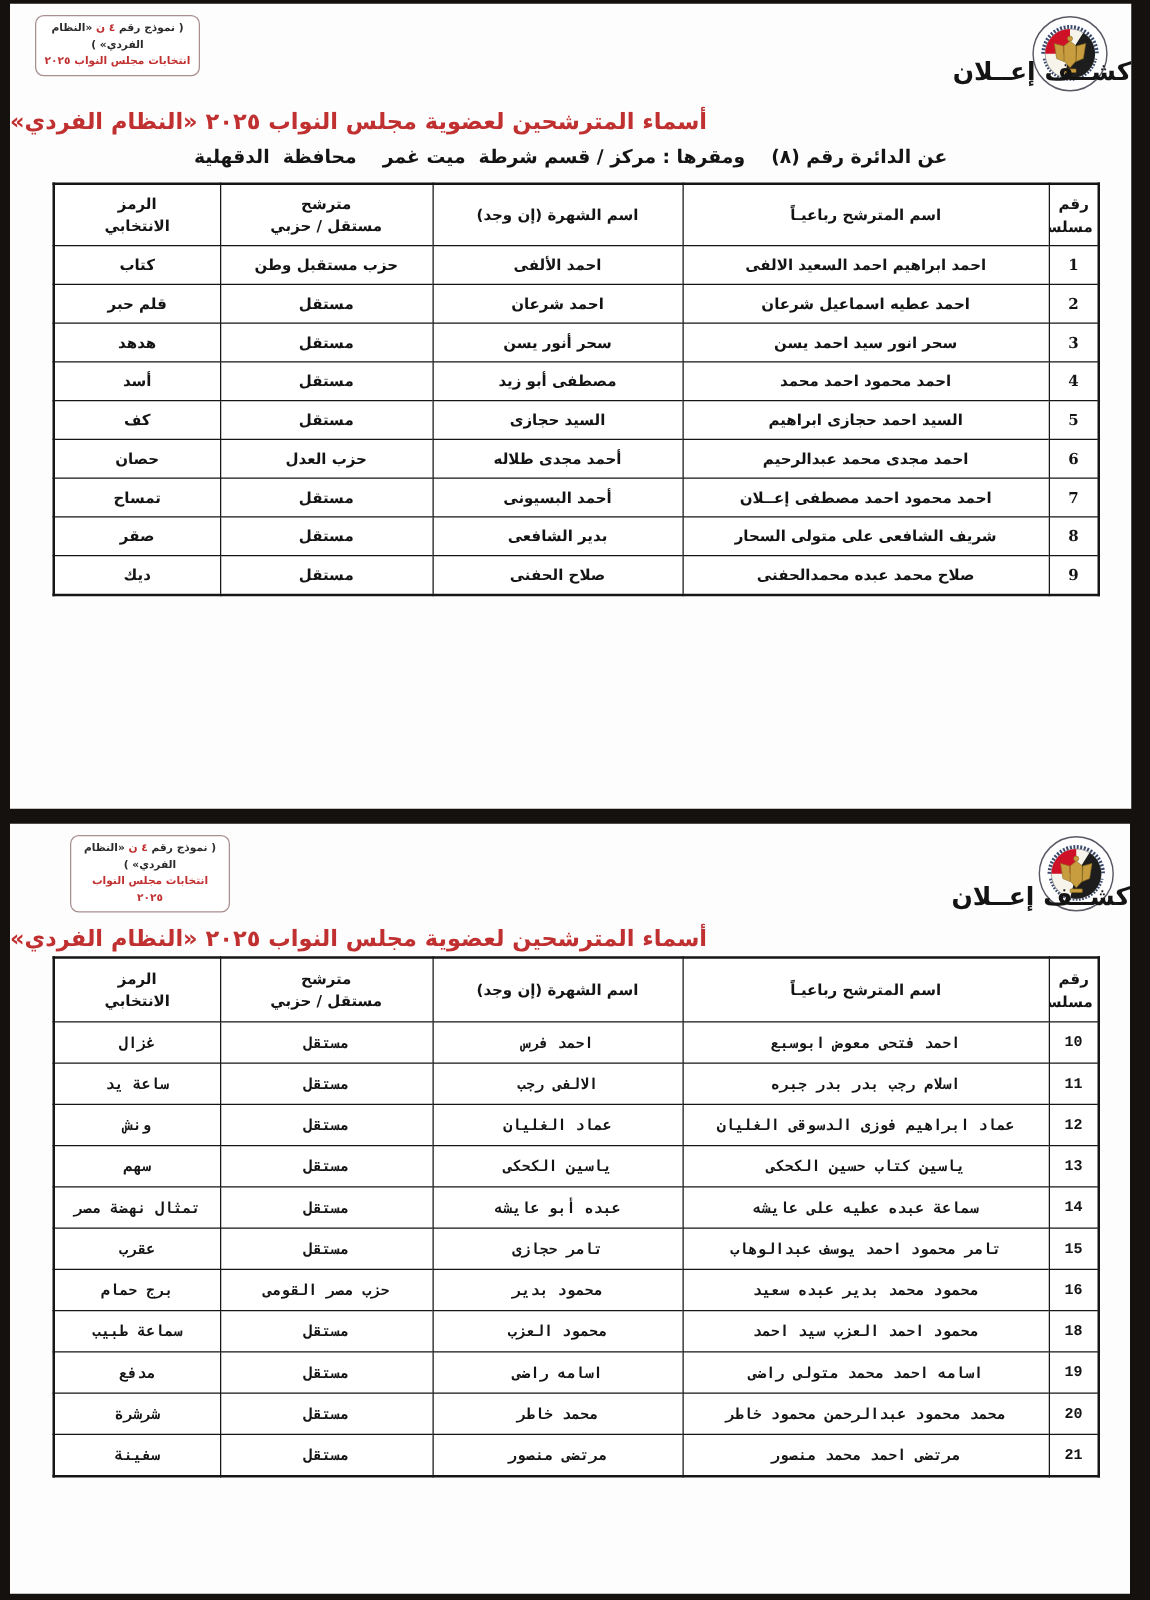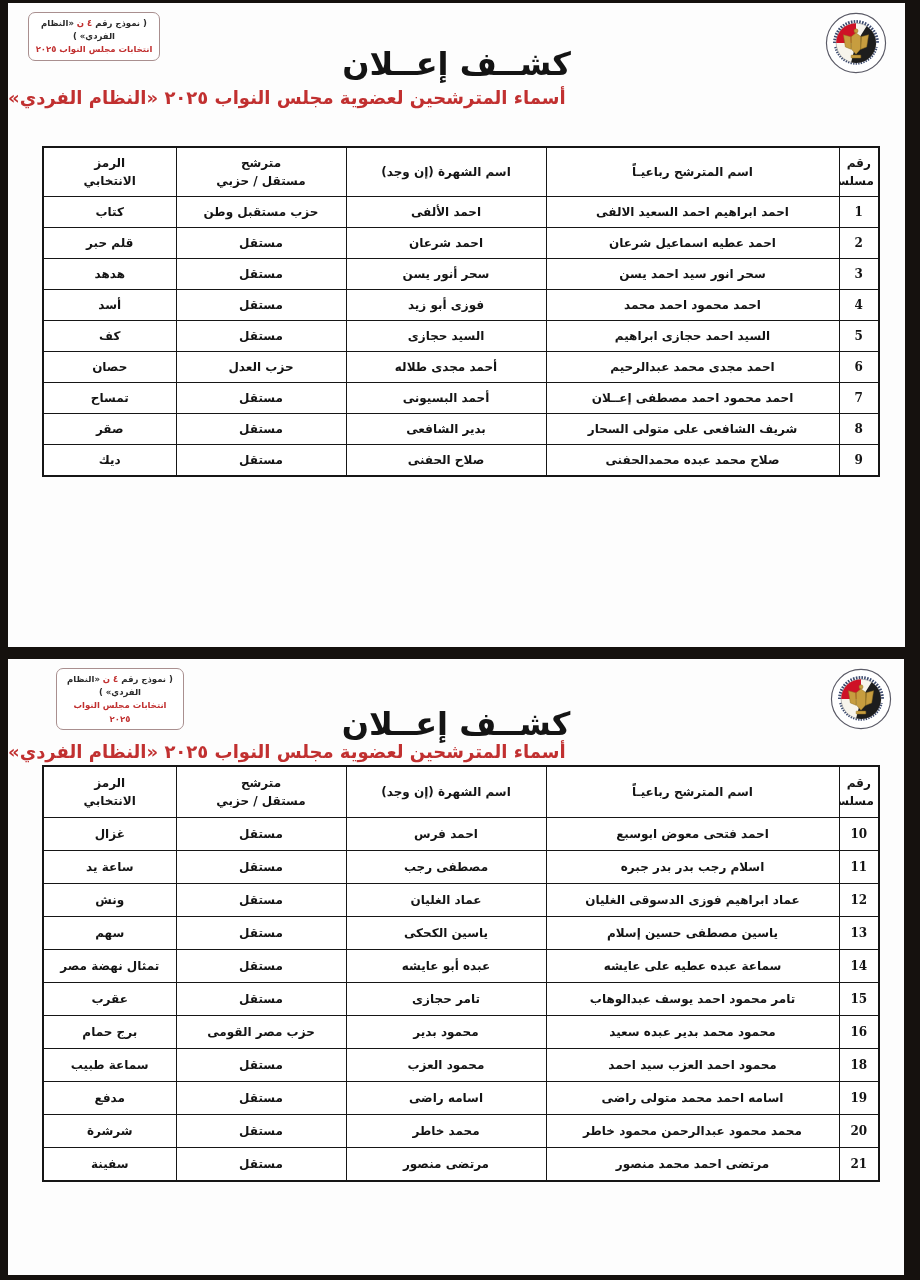--- a/index.html
+++ b/index.html
@@ -25,22 +25,22 @@
   }
   .stamp .red{color:var(--accent-red);}
   #page1 .stamp{left:20px;top:9px;width:118px;}
   #page2 .stamp{left:48px;top:9px;width:114px;}
 
   .seal{position:absolute;width:62px;height:62px;}
   #page1 .seal{left:817px;top:9px;}
   #page2 .seal{left:822px;top:9px;}
 
   .doc-title{
-    position:absolute;left:0;width:100%;text-align:center;direction:rtl;
-    font-weight:bold;font-size:32px;color:#141414;letter-spacing:0;
+    position:absolute;left:0;width:100%;text-align:right;direction:rtl;
+    font-weight:bold;font-size:20px;color:#141414;letter-spacing:0;
   }
   #page1 .doc-title{top:42px;}
   #page2 .doc-title{top:46px;}
 
   .doc-subtitle{
     position:absolute;left:0;width:100%;text-align:left;direction:rtl;
     font-weight:bold;font-size:18px;color:var(--accent-red);
   }
   #page1 .doc-subtitle{top:84px;}
   #page2 .doc-subtitle{top:82px;}
@@ -60,21 +60,21 @@
   #page2 table.roster{top:106px;width:836px;}
   table.roster th,table.roster td{
     border:1.6px solid var(--ink);text-align:center;vertical-align:middle;
     padding:0 4px;overflow:hidden;
   }
   table.roster th{font-size:12px;line-height:1.5;white-space:pre-line;font-weight:bold;}
   #page1 table.roster th{height:48px;}
   #page2 table.roster th{height:50px;}
   table.roster td{font-size:12px;}
   #page1 table.roster td{height:30px;}
-  #page2 table.roster td{height:32px;}
+  #page2 table.roster td{height:32px;font-family:Liberation Mono, monospace;}
   td.serial{font-size:13px;font-family:"DejaVu Serif","Liberation Serif",serif;}
 </style>
 </head>
 <body>
 
 <section class="page" id="page1">
   <div class="stamp">
     <div><span>( نموذج رقم </span><span class="red">٤ ن</span><span> «النظام الفردي» )</span></div>
     <div class="red">انتخابات مجلس النواب ٢٠٢٥</div>
   </div>
@@ -90,20 +90,21 @@
       <circle cx="32" cy="19.5" r="2.1"></circle>
       <path d="M32,21.5 L27,25.5 L27,38 L32,43.5 L37,38 L37,25.5 Z"></path>
       <path d="M26.5,25.5 L19,23.5 L21,36 L27,38.5 Z"></path>
       <path d="M37.5,25.5 L45,23.5 L43,36 L37,38.5 Z"></path>
       <rect x="27" y="44.5" width="10" height="3" rx="0.5"></rect>
     </g>
   </svg>
 
   <div class="doc-title">كشــف إعــلان</div>
   <div class="doc-subtitle">أسماء المترشحين لعضوية مجلس النواب ٢٠٢٥ «النظام الفردي»</div>
+  <div class="district-line">عن الدائرة رقم (٨)    ومقرها : مركز / قسم شرطة  ميت غمر    محافظة  الدقهلية</div>
 
   <table class="roster">
     <colgroup>
       <col style="width:40px">
         <col style="width:293px">
         <col style="width:200px">
         <col style="width:170px">
         <col style="width:133px">
     </colgroup>
     <thead>
@@ -140,21 +141,21 @@
           <td class="serial">3</td>
           <td>سحر انور سيد احمد يسن</td>
           <td>سحر أنور يسن</td>
           <td>مستقل</td>
           <td>هدهد</td>
         </tr>
 
         <tr>
           <td class="serial">4</td>
           <td>احمد محمود احمد محمد</td>
-          <td>فوزى أبو زيد</td>
+          <td>مصطفى أبو زيد</td>
           <td>مستقل</td>
           <td>أسد</td>
         </tr>
 
         <tr>
           <td class="serial">5</td>
           <td>السيد احمد حجازى ابراهيم</td>
           <td>السيد حجازى</td>
           <td>مستقل</td>
           <td>كف</td>
@@ -246,36 +247,36 @@
           <td class="serial">10</td>
           <td>احمد فتحى معوض ابوسبع</td>
           <td>احمد فرس</td>
           <td>مستقل</td>
           <td>غزال</td>
         </tr>
 
         <tr>
           <td class="serial">11</td>
           <td>اسلام رجب بدر بدر جبره</td>
-          <td>مصطفى رجب</td>
+          <td>الالفى رجب</td>
           <td>مستقل</td>
           <td>ساعة يد</td>
         </tr>
 
         <tr>
           <td class="serial">12</td>
           <td>عماد ابراهيم فوزى الدسوقى الغليان</td>
           <td>عماد الغليان</td>
           <td>مستقل</td>
           <td>ونش</td>
         </tr>
 
         <tr>
           <td class="serial">13</td>
-          <td>ياسين مصطفى حسين إسلام</td>
+          <td>ياسين كتاب حسين الكحكى</td>
           <td>ياسين الكحكى</td>
           <td>مستقل</td>
           <td>سهم</td>
         </tr>
 
         <tr>
           <td class="serial">14</td>
           <td>سماعة عبده عطيه على عايشه</td>
           <td>عبده أبو عايشه</td>
           <td>مستقل</td>

